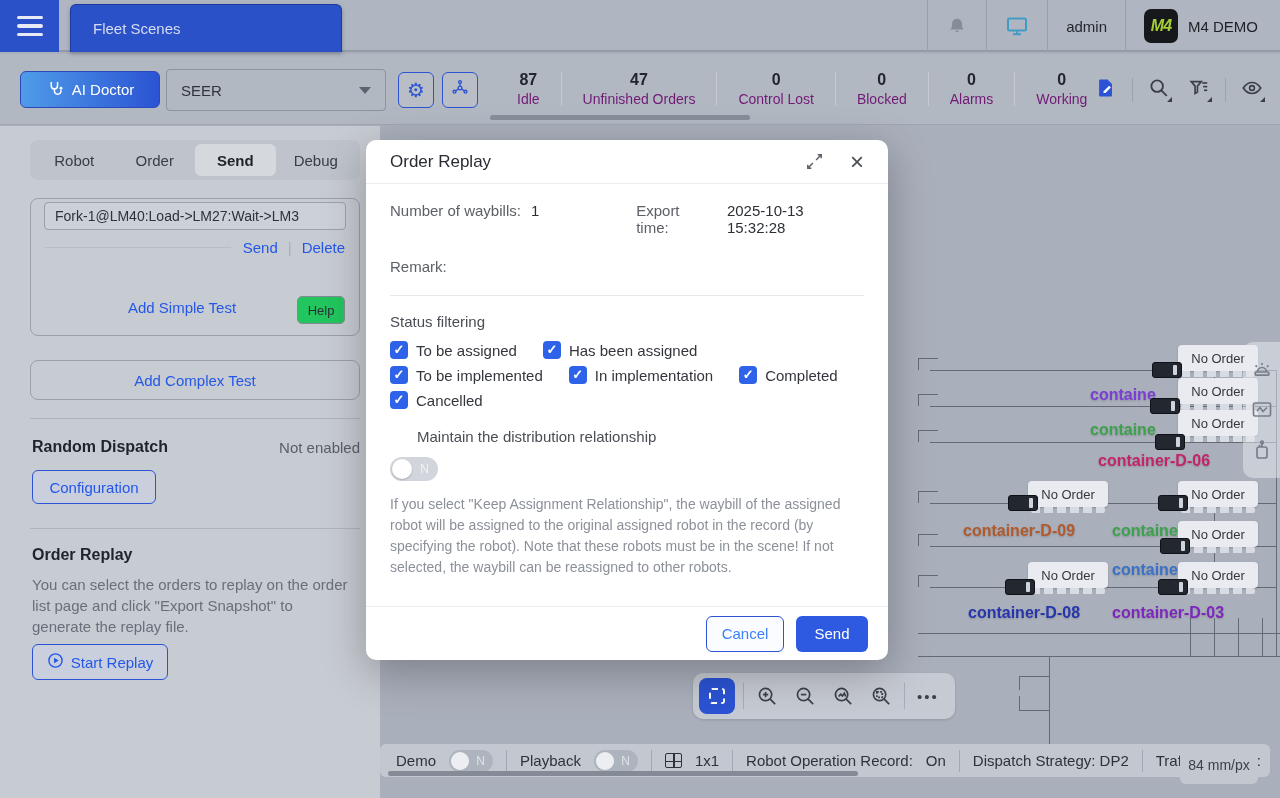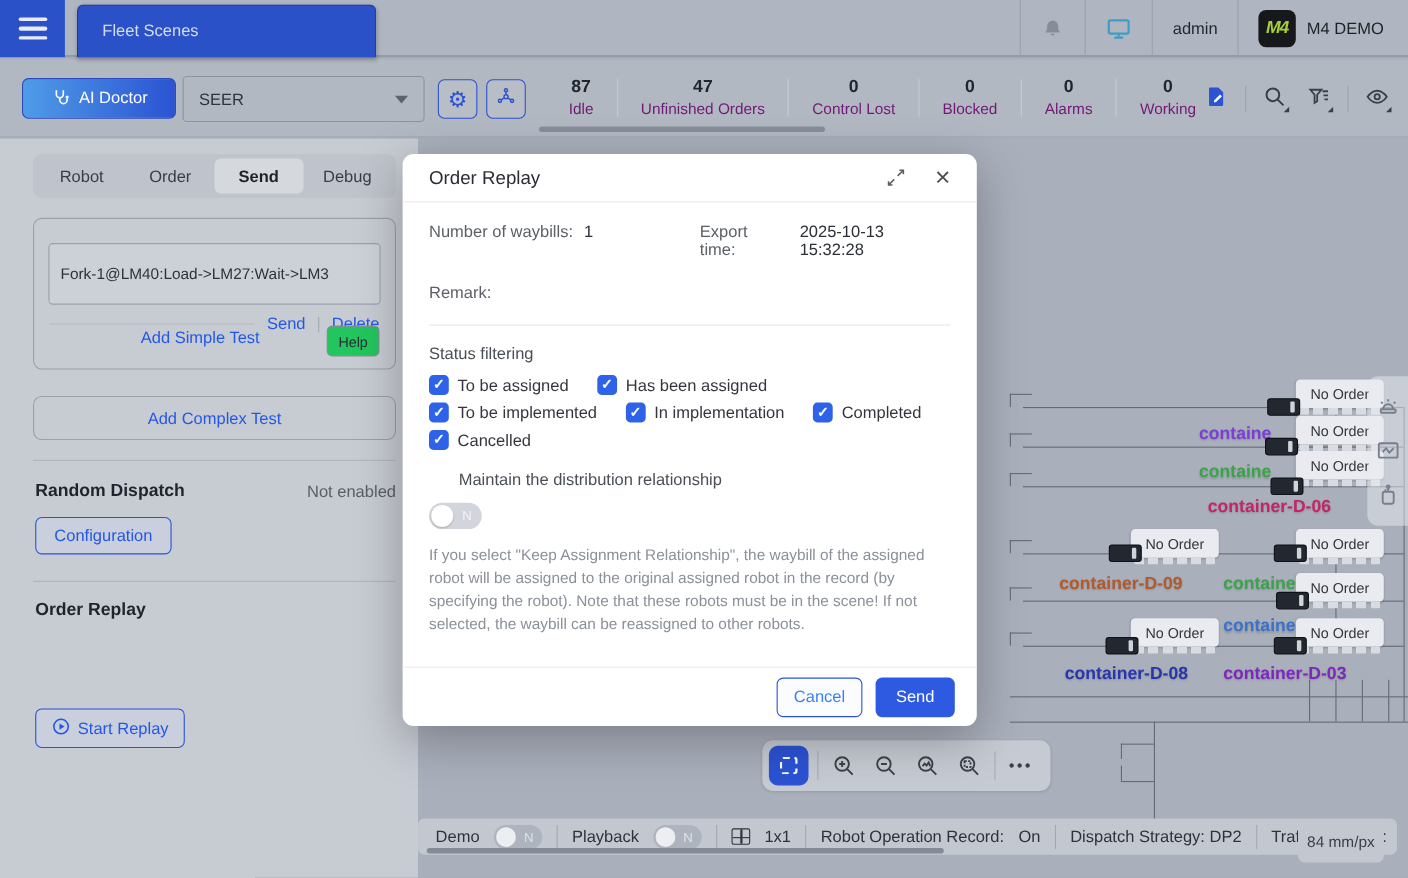--- a/index.html
+++ b/index.html
@@ -40,21 +40,21 @@
   .t-sep { width:1px; height:24px; background:#9ca3ae; }
   .dd::after { content:""; position:absolute; right:1px; bottom:2px; width:0; height:0; border-left:5px solid transparent; border-bottom:5px solid #3a3f47; }
 
   
   .sidebar { position:absolute; left:0; top:126px; width:380px; height:672px; background:#c7cbd2; z-index:10; }
   .seg-tabs { position:absolute; left:30px; top:14px; width:330px; height:40px; background:#bfc4cc; border-radius:8px; display:flex; padding:4px; }
   .seg { flex:1; display:flex; align-items:center; justify-content:center; font-size:15px; color:#383d46; border-radius:6px; cursor:pointer; }
   .seg.active { background:#d5d8dd; color:#1f2329; font-weight:bold; }
   .card { position:absolute; left:30px; width:330px; border:1px solid #9aa0ac; border-radius:8px; }
   .card1 { top:72px; height:138px; }
-  .order-input { display:block; width:302px; margin:22px auto 0; height:56px; border:1px solid #9aa0ac; border-radius:4px; background:#ccd1d8; padding:4px 10px; font-size:14px; color:#2e323a; font-family:"Liberation Sans", sans-serif; white-space:nowrap; overflow:hidden; }
+  .order-input { display:block; width:302px; margin:3px auto 0; height:28px; border:1px solid #9aa0ac; border-radius:4px; background:#ccd1d8; padding:4px 10px; font-size:14px; color:#2e323a; font-family:"Liberation Sans", sans-serif; white-space:nowrap; overflow:hidden; }
   .send-row { display:flex; align-items:center; margin:9px 14px 0; font-size:15px; }
   .send-row .rule { flex:1; height:1px; background:#b7bcc5; margin-right:12px; }
   .link { color:#2457e8; cursor:pointer; }
   .link-sep { color:#a9aeb8; margin:0 10px; }
   .simple-row { position:absolute; left:14px; right:14px; bottom:11px; height:28px; }
   .add-simple { position:absolute; left:50%; transform:translateX(-62%); top:3px; font-size:15px; color:#2457e8; cursor:pointer; white-space:nowrap; }
   .help-btn { position:absolute; right:0; top:0; width:48px; height:28px; border:1px solid #858b96; border-radius:5px; background:#22c55e; font-size:13px; color:#2b2f36; display:flex; align-items:center; justify-content:center; cursor:pointer; }
   .card2 { top:234px; height:40px; display:flex; align-items:center; justify-content:center; font-size:15px; color:#2457e8; cursor:pointer; }
   .side-div { position:absolute; left:30px; width:330px; height:1px; background:#aeb4bd; }
   .rd-row { position:absolute; left:32px; width:328px; top:312px; display:flex; align-items:center; }
@@ -305,20 +305,21 @@
       <span class="rd-title">Random Dispatch</span>
       <span class="rd-status">Not enabled</span>
     </div>
     <button class="outline-btn config-btn" style="font-family:'Liberation Sans',sans-serif;">
       <span>Configuration</span>
     </button>
 
     <div class="side-div" style="top:402px;"></div>
 
     <div class="or-title">Order Replay</div>
+    <div class="or-desc">You can select the orders to replay on the order list page and click "Export Snapshot" to generate the replay file.</div>
     <button class="outline-btn start-btn" style="font-family:'Liberation Sans',sans-serif;">
       <span>
         <svg width="17" height="17" viewBox="0 0 24 24">
             <circle cx="12" cy="12" r="9.3" fill="none" stroke="#2457e8" stroke-width="2"></circle>
             <polygon points="10,8 16.5,12 10,16" fill="#2457e8"></polygon>
           </svg>
       </span>
       <span>Start Replay</span>
     </button>
   </div>

